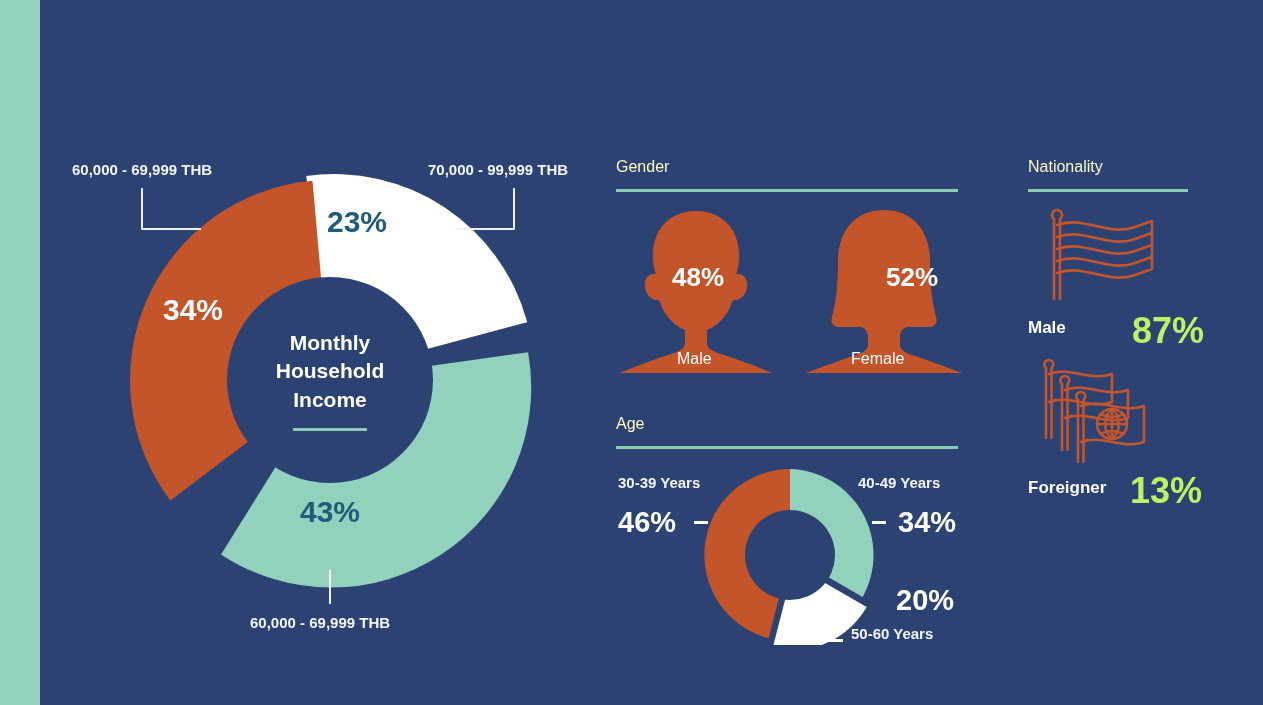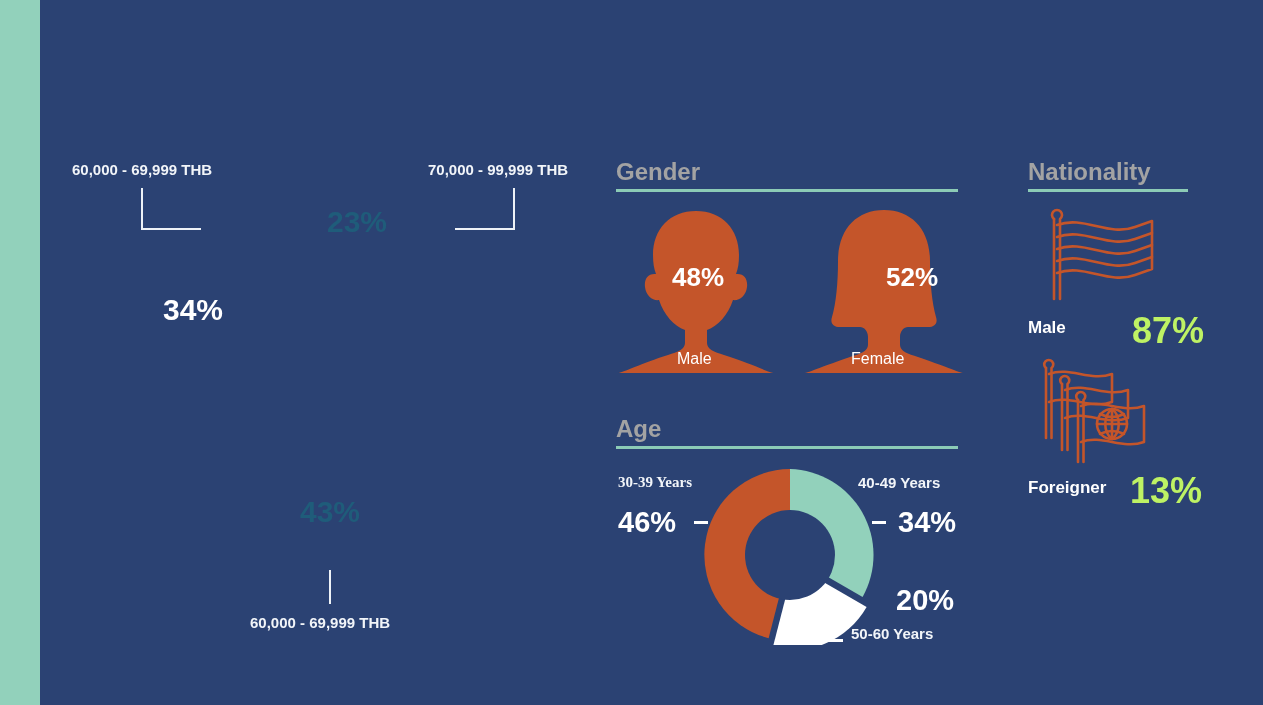--- a/index.html
+++ b/index.html
@@ -43,21 +43,21 @@
 
   .axis-label{position:absolute;color:#f2f5f9;font-size:15px;font-weight:bold;white-space:nowrap;}
   #inc-label-left{left:72px;top:161px;}
   #inc-label-right{left:428px;top:161px;}
   #inc-label-bottom{left:250px;top:614px;}
 
   .bracket{position:absolute;}
   .bracket span{position:absolute;background:#eef2f7;}
 
   
-  .sec-head{position:absolute;color:#a3a3a3;font-size:24px;font-weight:bold;}
+  .sec-head{position:absolute;color:#fef9c3;font-size:16px;font-weight:normal;}
   .sec-rule{position:absolute;height:3px;background:#8ccbb6;}
 
   #gender-head{left:616px;top:158px;}
   #gender-rule{left:616px;top:189px;width:342px;}
   #age-head{left:616px;top:415px;}
   #age-rule{left:616px;top:446px;width:342px;}
   #nat-head{left:1028px;top:158px;}
   #nat-rule{left:1028px;top:189px;width:160px;}
 
   
@@ -66,21 +66,21 @@
   .gender-name{position:absolute;color:#ffffff;font-size:16px;font-weight:normal;}
   #male-pct{left:672px;top:262px;}
   #male-name{left:677px;top:350px;}
   #female-pct{left:858px;top:262px;margin-left:28px;}
   #female-name{left:851px;top:350px;}
 
   
   .age-block{position:absolute;left:700px;top:465px;width:180px;height:180px;}
   .age-lab{position:absolute;color:#f2f5f9;font-size:15px;font-weight:bold;white-space:nowrap;}
   .age-pct{position:absolute;color:#ffffff;font-size:29px;font-weight:bold;}
-  #age-lab-3039{left:618px;top:474px;font-family:Liberation Serif, serif;}
+  #age-lab-3039{left:618px;top:474px;}
   #age-pct-46{left:618px;top:506px;}
   #age-dash-l{position:absolute;left:694px;top:521px;width:14px;height:3px;background:#ffffff;}
   #age-lab-4049{left:858px;top:474px;}
   #age-pct-34{left:898px;top:506px;}
   #age-dash-r{position:absolute;left:872px;top:521px;width:14px;height:3px;background:#ffffff;}
   #age-pct-20{left:896px;top:584px;}
   #age-lab-5060{left:851px;top:625px;}
   #age-dash-b{position:absolute;left:827px;top:639px;width:16px;height:3px;background:#ffffff;}
 
   
@@ -98,20 +98,41 @@
   .nat-list{margin:0;padding:0;}
 </style>
 </head>
 <body>
 
 <div class="stage">
 
   <div class="left-stripe"></div>
 
 
+  <div class="income-block">
+    <svg class="income-svg" width="420" height="420" viewBox="0 0 420 420">
+
+      <g transform="translate(4,-6)">
+        <path d="M 210 210 L 182.2 12.0 A 200 200 0 0 1 403.2 158.2 Z" fill="#ffffff"></path>
+      </g>
+
+      <path d="M 210 210 L 408.1 182.2 A 200 200 0 0 1 101.0 384.4 Z" fill="#92d1bb"></path>
+
+      <path d="M 210 210 L 50.3 330.4 A 200 200 0 0 1 192.5 10.8 Z" fill="#c4552a"></path>
+
+      <circle cx="210" cy="210" r="103" fill="#2b4273"></circle>
+    </svg>
+
+    <div class="donut-center-text">
+      <div class="line">Monthly</div>
+      <div class="line">Household</div>
+      <div class="line">Income</div>
+      <div class="center-underline"></div>
+    </div>
+  </div>
 
   <div class="pct-white" id="inc-pct-23">23%</div>
   <div class="pct-on-orange" id="inc-pct-34">34%</div>
   <div class="pct-green" id="inc-pct-43">43%</div>
 
   <div class="axis-label" id="inc-label-left">60,000 - 69,999 THB</div>
   <div class="axis-label" id="inc-label-right">70,000 - 99,999 THB</div>
   <div class="axis-label" id="inc-label-bottom">60,000 - 69,999 THB</div>
 
   <div class="bracket" style="left:141px;top:188px;width:60px;height:42px;">

